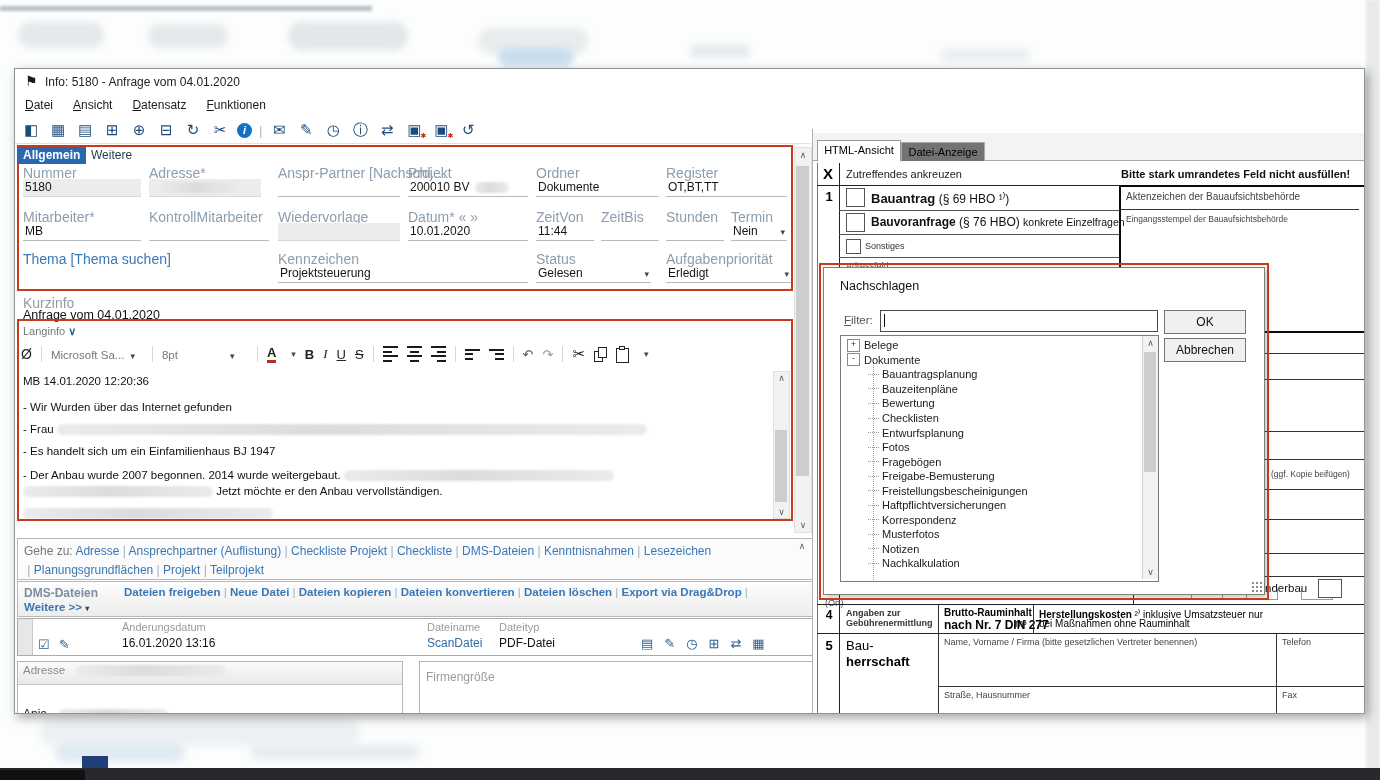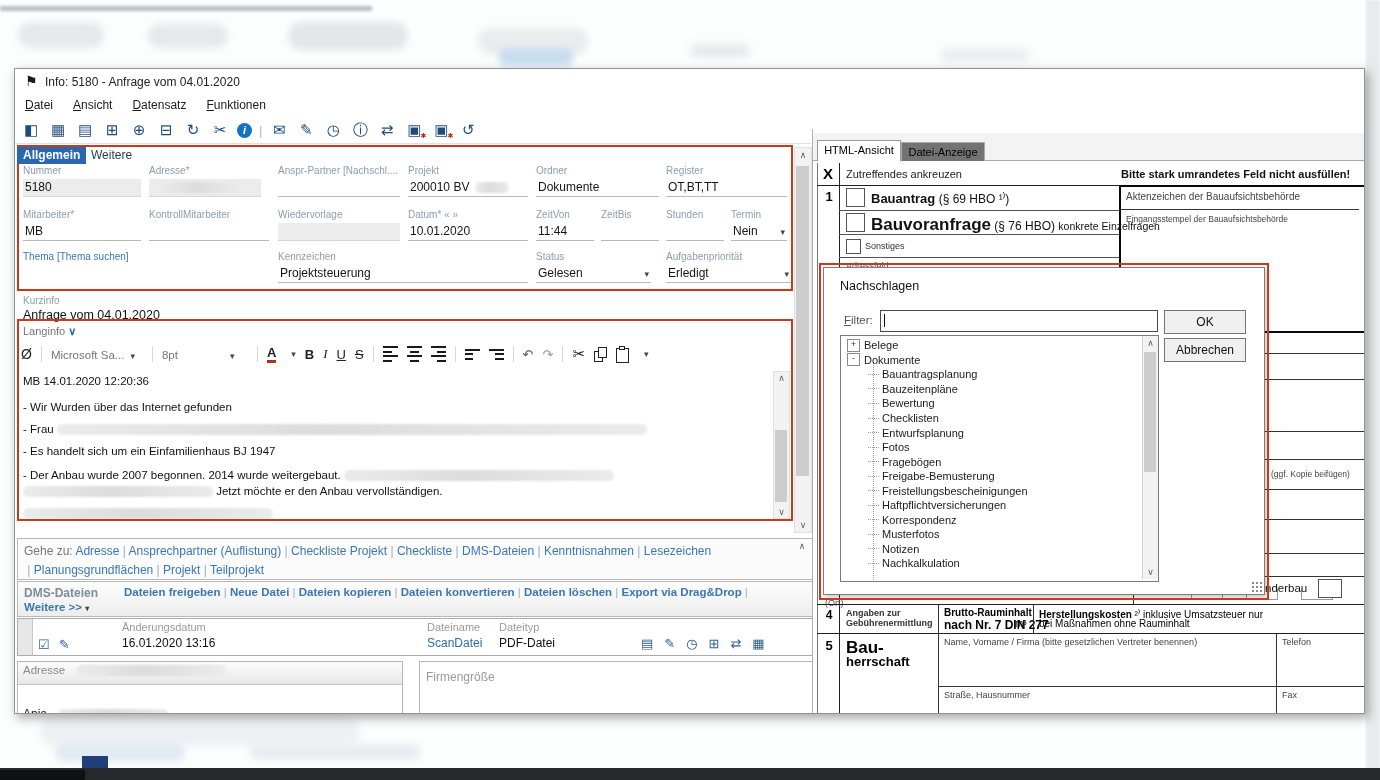--- a/index.html
+++ b/index.html
@@ -21,21 +21,21 @@
   .taccent{position:absolute;right:-2px;bottom:-1px;font-size:7px;color:#c22a12;font-style:normal;}
   .tsep{color:#b5b5b5;font-size:13px;}
   .tbline{position:absolute;left:0;top:74px;width:796px;height:1px;background:#e1e1e1;}
   
   .rbox{position:absolute;border:2px solid #c63b1c;pointer-events:none;z-index:70;}
   
   .ltab-active{position:absolute;left:2px;top:78px;height:17px;padding:0 6px;background:#2a67b1;color:#fff;
      font-size:12px;font-weight:bold;line-height:17px;z-index:75;cursor:pointer;}
   .ltab{position:absolute;left:70px;top:78px;height:17px;padding:0 6px;color:#1b3a52;font-size:12px;line-height:17px;z-index:75;cursor:pointer;}
   
-  .lbl{font-size:10px;color:#8c9dae;white-space:nowrap;height:13px;}
+  .lbl{font-size:14px;color:#8c9dae;white-space:nowrap;height:13px;}
   .val{position:relative;font-size:12px;color:#151515;border-bottom:1px solid #b9b9b9;height:17px;line-height:17px;white-space:nowrap;padding-left:2px;margin-top:1px;cursor:text;}
   .val.ro{background:#ececec;border-bottom-color:#d6d6d6;}
   .ddar{position:absolute;right:2px;top:1px;font-size:9px;color:#444;cursor:pointer;}
   .redact{background:linear-gradient(90deg,#ebebeb,#dcdcdc 45%,#ebebeb);border-radius:7px;filter:blur(1.3px);display:inline-block;height:11px;vertical-align:middle;}
   
   .edbar{position:absolute;left:6px;top:272px;width:748px;height:26px;display:flex;align-items:center;gap:9px;font-size:13px;color:#222;}
   .edbtn{cursor:pointer;white-space:nowrap;}
   .vsep{width:1px;height:16px;background:#d8d8d8;}
   .ddtxt{color:#777;font-size:11.5px;}
   .ddcar{color:#444;font-size:9px;margin-left:6px;}
@@ -347,21 +347,21 @@
       <div class="fsmall" style="position:absolute;left:5px;top:4px;font-size:10px;color:#444">Aktenzeichen der Bauaufsichtsbehörde</div>
       <div class="hl" style="left:0;top:22px;width:238px;background:#333"></div>
       <div class="fsmall" style="position:absolute;left:5px;top:27px;font-size:8.5px;color:#444">Eingangsstempel der Bauaufsichtsbehörde</div>
     </div>
 
     <div class="abs" style="left:806px;top:120px;width:16px;text-align:center;font-size:13px;font-weight:bold">1</div>
     <div class="cb" style="left:831px;top:119px;width:17px;height:17px"></div>
     <div class="abs" style="left:856px;top:121px;font-size:12px;color:#111;white-space:nowrap"><b style="font-size:13px">Bauantrag</b> <span>(§ 69 HBO ¹⁾)</span></div>
     <div class="hl" style="left:824px;top:141px;width:280px;background:#555"></div>
     <div class="cb" style="left:831px;top:144px;width:17px;height:17px"></div>
-    <div class="abs" style="left:856px;top:146px;font-size:12px;color:#111;white-space:nowrap"><b style="font-size:17px">Bauvoranfrage</b> <span>(§ 76 HBO)</span> <span style="font-size:10.5px">konkrete Einzelfragen</span></div>
+    <div class="abs" style="left:856px;top:146px;font-size:12px;color:#111;white-space:nowrap"><b style="font-size:12px">Bauvoranfrage</b> <span>(§ 76 HBO)</span> <span style="font-size:10.5px">konkrete Einzelfragen</span></div>
     <div class="hl" style="left:824px;top:165px;width:280px;background:#555"></div>
     <div class="cb" style="left:831px;top:170px;width:13px;height:13px"></div>
     <div class="abs fsmall" style="left:850px;top:172px">Sonstiges</div>
     <div class="hl" style="left:824px;top:188px;width:280px;background:#555"></div>
     <div class="abs fsmall" style="left:831px;top:192px;color:#555">Adressfeld</div>
 
     <div class="hl" style="left:824px;top:284px;width:525px;background:#333"></div>
     <div class="hl" style="left:824px;top:310px;width:525px;background:#333"></div>
     <div class="hl" style="left:824px;top:362px;width:525px;background:#333"></div>
     <div class="hl" style="left:824px;top:390px;width:525px;background:#333"></div>
@@ -386,21 +386,21 @@
     <div class="vl" style="left:923px;top:535px;height:29px;background:#333"></div>
     <div class="abs" style="left:929px;top:538px;font-size:10px;font-weight:bold">Brutto-Rauminhalt</div>
     <div class="abs" style="left:929px;top:549px;font-size:12px;font-weight:bold">nach Nr. 7 DIN 277</div>
     <div class="abs" style="left:1000px;top:549px;font-size:10px">m³</div>
     <div class="vl" style="left:1018px;top:535px;height:29px;background:#333"></div>
     <div class="abs" style="left:1024px;top:538px;font-size:10px;white-space:nowrap"><b>Herstellungskosten</b> <span>²⁾ inklusive Umsatzsteuer nur</span></div>
     <div class="abs" style="left:1024px;top:549px;font-size:10px">bei Maßnahmen ohne Rauminhalt</div>
 
     <div class="hl" style="left:802px;top:564px;width:547px"></div>
     <div class="abs" style="left:806px;top:569px;width:16px;text-align:center;font-size:13px;font-weight:bold">5</div>
-    <div class="abs" style="left:831px;top:569px;font-size:17px;font-weight:bold">Bau-</div>
+    <div class="abs" style="left:831px;top:569px;font-size:13px;font-weight:normal">Bau-</div>
     <div class="abs" style="left:831px;top:585px;font-size:13px;font-weight:bold">herrschaft</div>
     <div class="vl" style="left:923px;top:564px;height:80px;background:#333"></div>
     <div class="abs fsmall" style="left:929px;top:568px;color:#444">Name, Vorname / Firma (bitte gesetzlichen Vertreter benennen)</div>
     <div class="vl" style="left:1261px;top:564px;height:80px;background:#333"></div>
     <div class="abs fsmall" style="left:1267px;top:568px;color:#444">Telefon</div>
     <div class="hl" style="left:923px;top:617px;width:426px;background:#333"></div>
     <div class="abs fsmall" style="left:929px;top:621px;color:#444">Straße, Hausnummer</div>
     <div class="abs fsmall" style="left:1267px;top:621px;color:#444">Fax</div>
 
     <div id="dlg">

